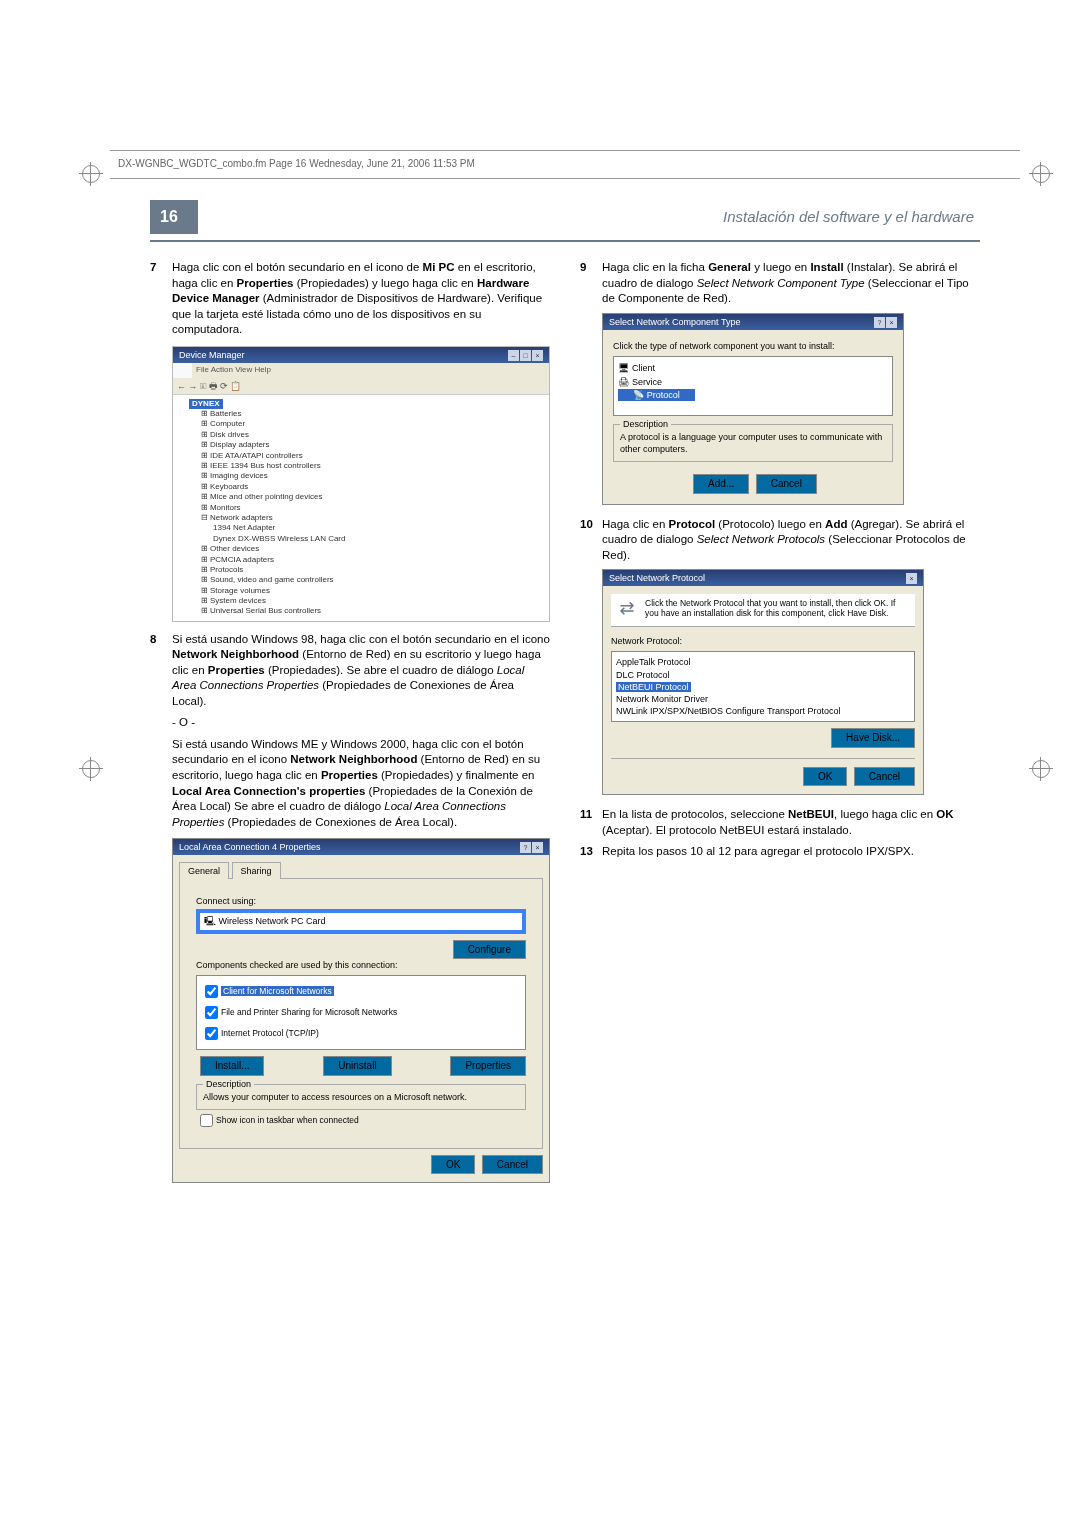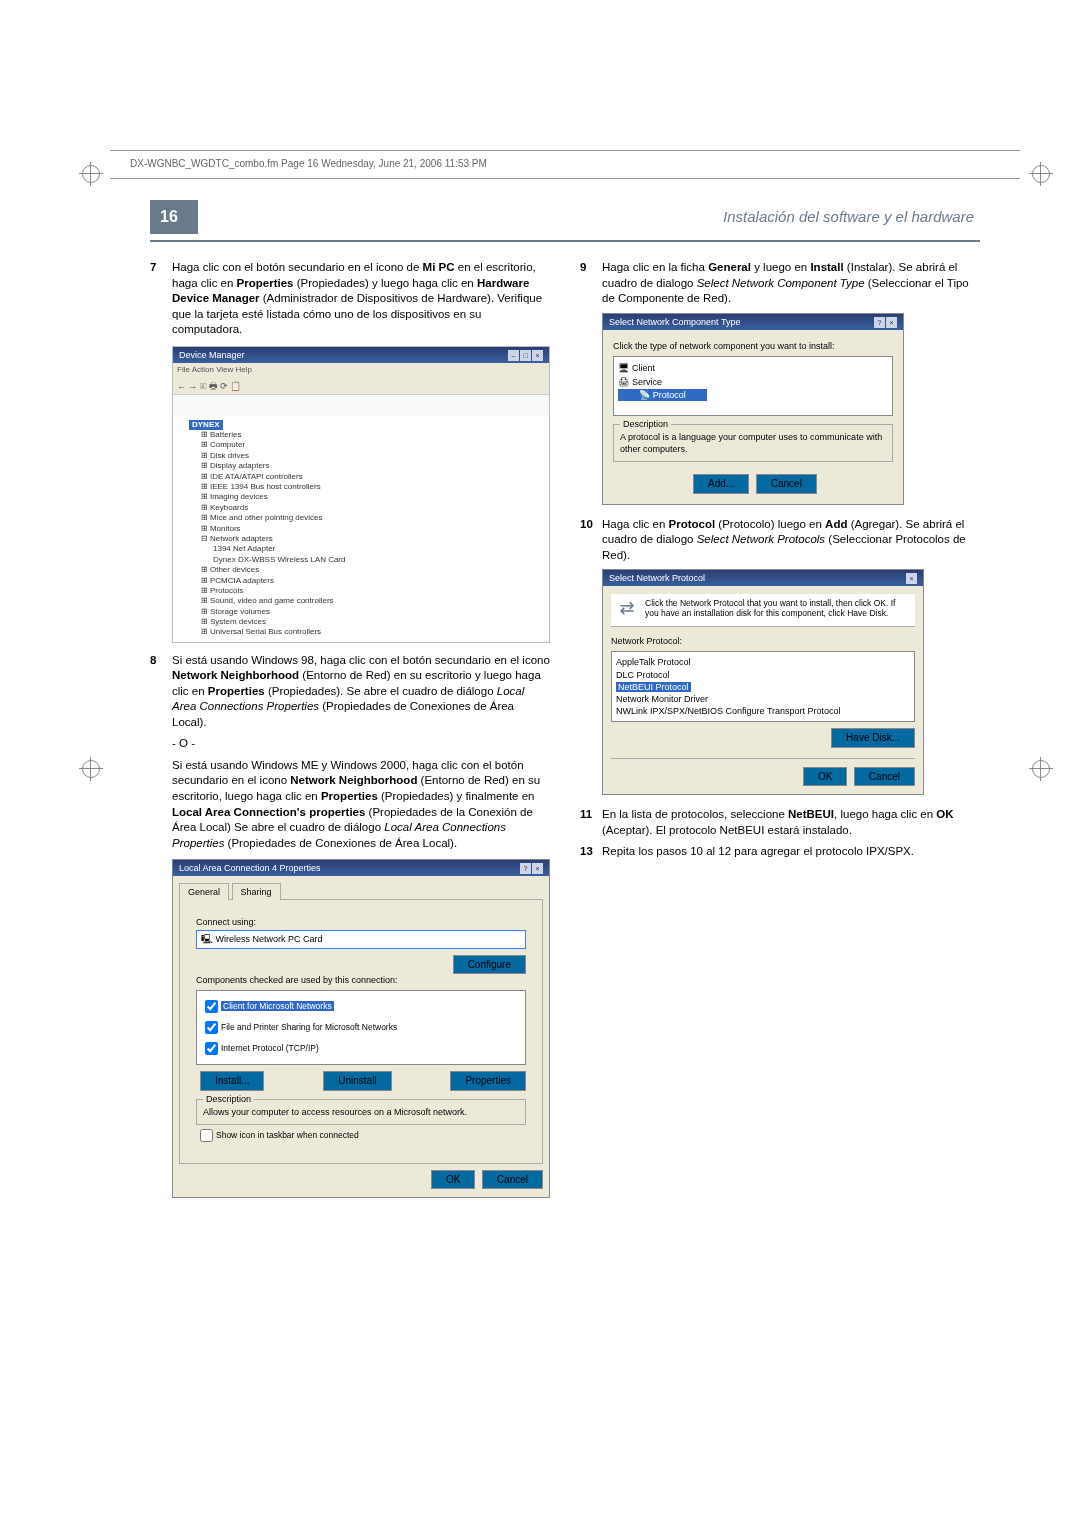--- a/index.html
+++ b/index.html
@@ -50,21 +50,21 @@
   .header-line {
     position: absolute;
     top: 150px;
     left: 110px;
     right: 60px;
     border-top: 1px solid #999;
   }
   .header-text {
     position: absolute;
     top: 158px;
-    left: 130px;
+    left: 118px;
     font-size: 10px;
     color: #666;
   }
   .divider-line {
     position: absolute;
     top: 178px;
     left: 110px;
     right: 60px;
     border-top: 1px solid #999;
   }
@@ -149,34 +149,34 @@
     font-size: 7px;
     line-height: 11px;
     text-align: center;
     color: #333;
   }
   .dm-menu {
     background: #ece9d8;
     padding: 2px 4px;
     font-size: 8px;
     color: #555;
+    margin-left: 19px;
   }
   .dm-tool {
     background: #ece9d8;
     padding: 2px 4px;
     border-bottom: 1px solid #ccc;
     font-size: 9px;
     color: #555;
   }
   .dm-tree {
     background: #fff;
     padding: 4px 6px;
     font-size: 8px;
     line-height: 1.3;
-    margin-top: 21px;
   }
   .dm-tree div { padding-left: 10px; }
   .dm-tree .root { padding-left: 0; font-weight: bold; background: #316ac5; color: #fff; display: inline-block; padding: 0 3px;}
   .dm-tree .l2 { padding-left: 22px; }
   .dm-tree .l3 { padding-left: 34px; }
   .dlg {
     margin: 8px 0 10px 22px;
     background: #ece9d8;
     border: 1px solid #888;
     font-size: 9px;
@@ -196,21 +196,21 @@
   }
   .dlg .tab.active { background: #ece9d8; }
   .dlg .panel {
     border: 1px solid #aaa;
     margin: 0 6px 6px 6px;
     padding: 16px;
     background: #ece9d8;
   }
   .field {
     background: #fff;
-    border: 1px solid #3b82f6;
+    border: 4px solid #3b82f6;
     padding: 2px 4px;
     margin: 2px 0 6px 0;
   }
   .btn {
     display: inline-block;
     background: #0369a1;
     border: 1px solid #888;
     padding: 2px 14px;
     font-size: 10px;
     margin-left: 4px;
@@ -244,21 +244,21 @@
   .checkbox-row input { vertical-align: middle; margin-right: 3px; }
   .snct {
     margin: 6px 0 12px 22px;
     border: 1px solid #888;
     background: #ece9d8;
     font-size: 9px;
     width: 300px;
   }
   .snct .body { padding: 10px; }
   .snct .itemrow { padding: 1px 0; }
-  .snct .itemrow.sel { background: #316ac5; color: #fff; display: inline-block; padding: 0 21px;}
+  .snct .itemrow.sel { background: #316ac5; color: #fff; display: inline-block; padding: 0 15px;}
   .snp {
     margin: 6px 0 12px 22px;
     border: 1px solid #888;
     background: #ece9d8;
     font-size: 9px;
     width: 320px;
   }
   .snp .body { padding: 8px; }
   .snp .instr {
     display: flex;

